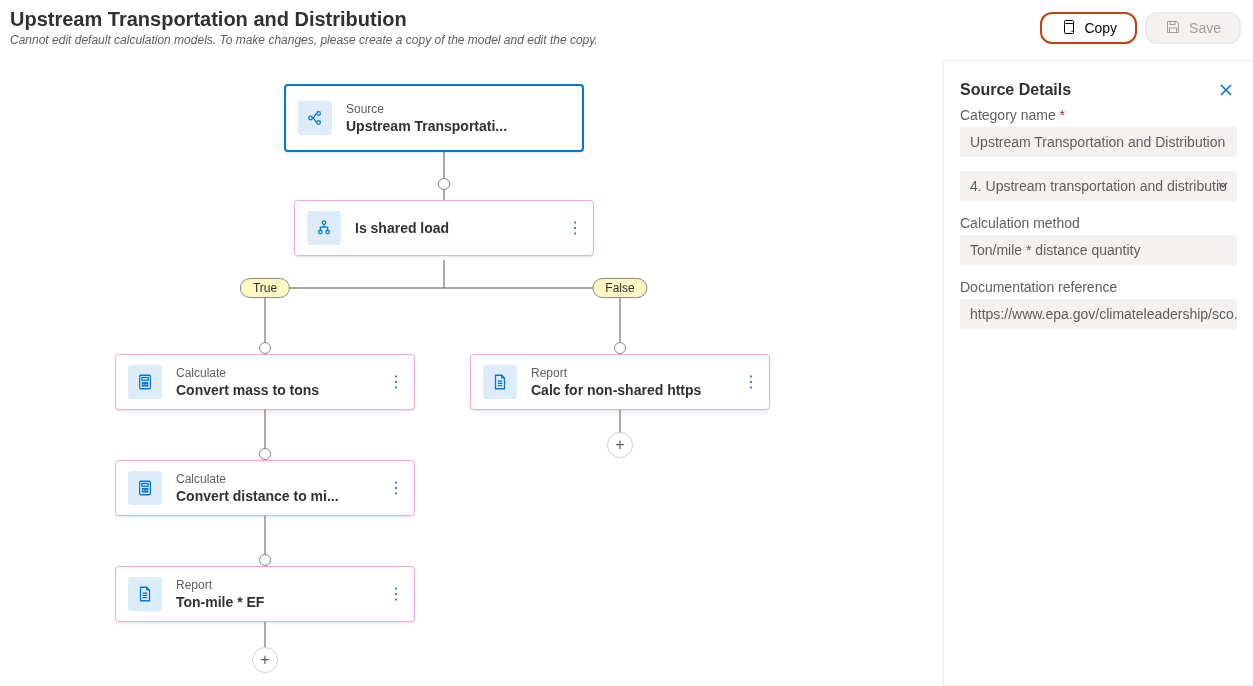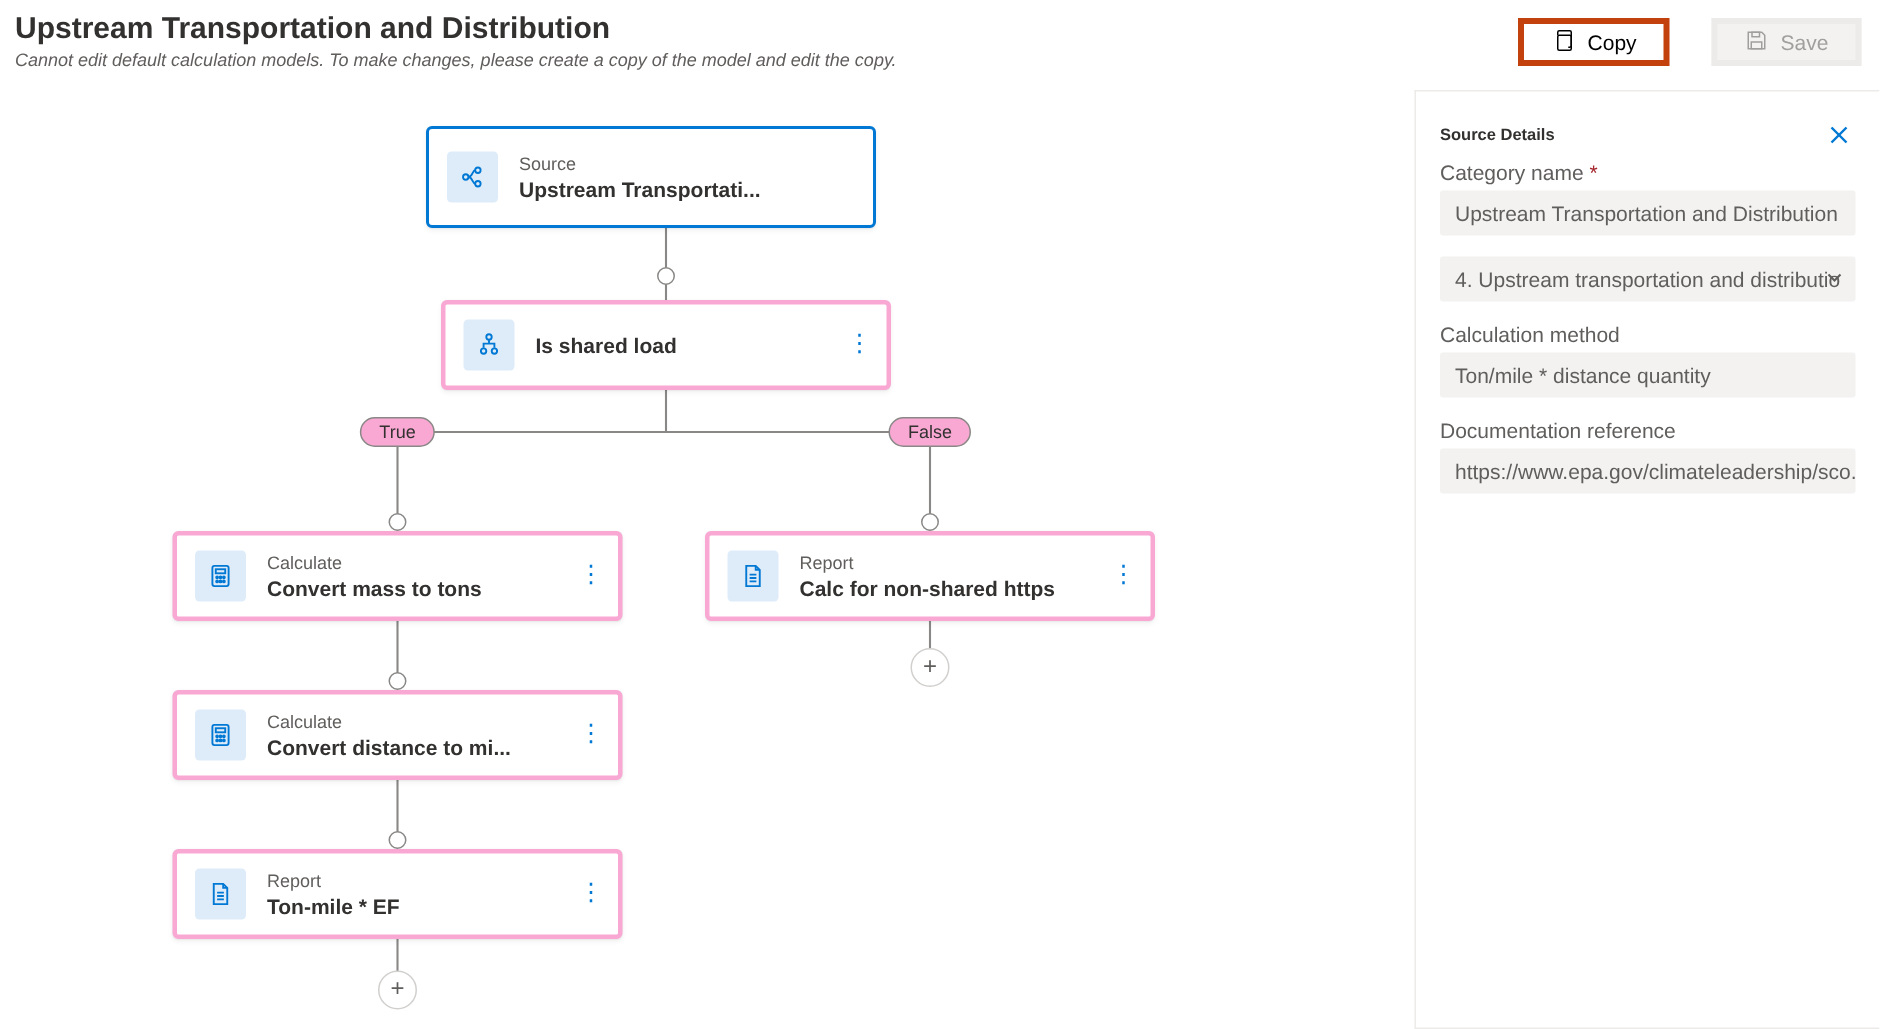--- a/index.html
+++ b/index.html
@@ -48,26 +48,25 @@
     display: flex;
     gap: 8px;
     margin-top: 4px;
   }
   .hd-btn {
     display: inline-flex;
     align-items: center;
     gap: 8px;
     height: 32px;
     padding: 0 18px;
-    border: 4px solid #c2410c;
-    border-radius: 0;
+    border: 2px solid #c2410c;
+    border-radius: 12px;
     background: #fff;
     font-size: 14px;
     cursor: pointer;
-    margin-left: 20px;
   }
   .hd-btn.disabled {
     border-color: var(--border-light);
     background: var(--input-bg);
     color: var(--disabled-text);
     cursor: default;
   }
   .hd-btn svg { width: 16px; height: 16px; }
 
   
@@ -75,21 +74,21 @@
     position: absolute;
     top: 60px;
     left: 0;
     width: 930px;
     height: 626px;
   }
   .node {
     position: absolute;
     width: 300px;
     background: #fff;
-    border: 3px solid #f9a8d4;
+    border: 1px solid #f9a8d4;
     border-radius: 4px;
     box-shadow: 0 1.6px 3.6px rgba(0,0,0,.05), 0 0.3px 0.9px rgba(0,0,0,.05);
     display: flex;
     align-items: center;
     padding: 10px 8px 10px 12px;
     gap: 14px;
     cursor: pointer;
   }
   .node.source {
     border: 2px solid var(--accent);
@@ -138,21 +137,21 @@
     width: 12px; height: 12px;
     background: #fff;
     border: 1.6px solid #8a8886;
     border-radius: 50%;
     transform: translate(-50%, -50%);
     pointer-events: none;
   }
   .pill {
     position: absolute;
     transform: translate(-50%, -50%);
-    background: #f9a8d4;
+    background: #fef9c3;
     border: 1px solid #8a8886;
     border-radius: 999px;
     font-size: 12px;
     padding: 2px 12px;
     color: var(--text-primary);
   }
   .add-btn {
     position: absolute;
     width: 26px; height: 26px;
     transform: translate(-50%, -50%);
@@ -176,21 +175,21 @@
     border-right: none;
     background: #fff;
     padding: 18px 16px 16px 16px;
     font-size: 14px;
   }
   .panel-head {
     display:flex; justify-content:space-between; align-items:center;
     margin-bottom: 6px;
   }
   .panel-head h2 {
-    margin:0; font-size:11px; font-weight:600;
+    margin:0; font-size:16px; font-weight:600;
   }
   .close-x {
     width:22px;height:22px;display:flex;align-items:center;justify-content:center;
     color: var(--accent);
     cursor:pointer;
   }
   .close-x svg{width:16px;height:16px;}
   .updated {
     font-size:14px; margin-bottom:14px;
   }

